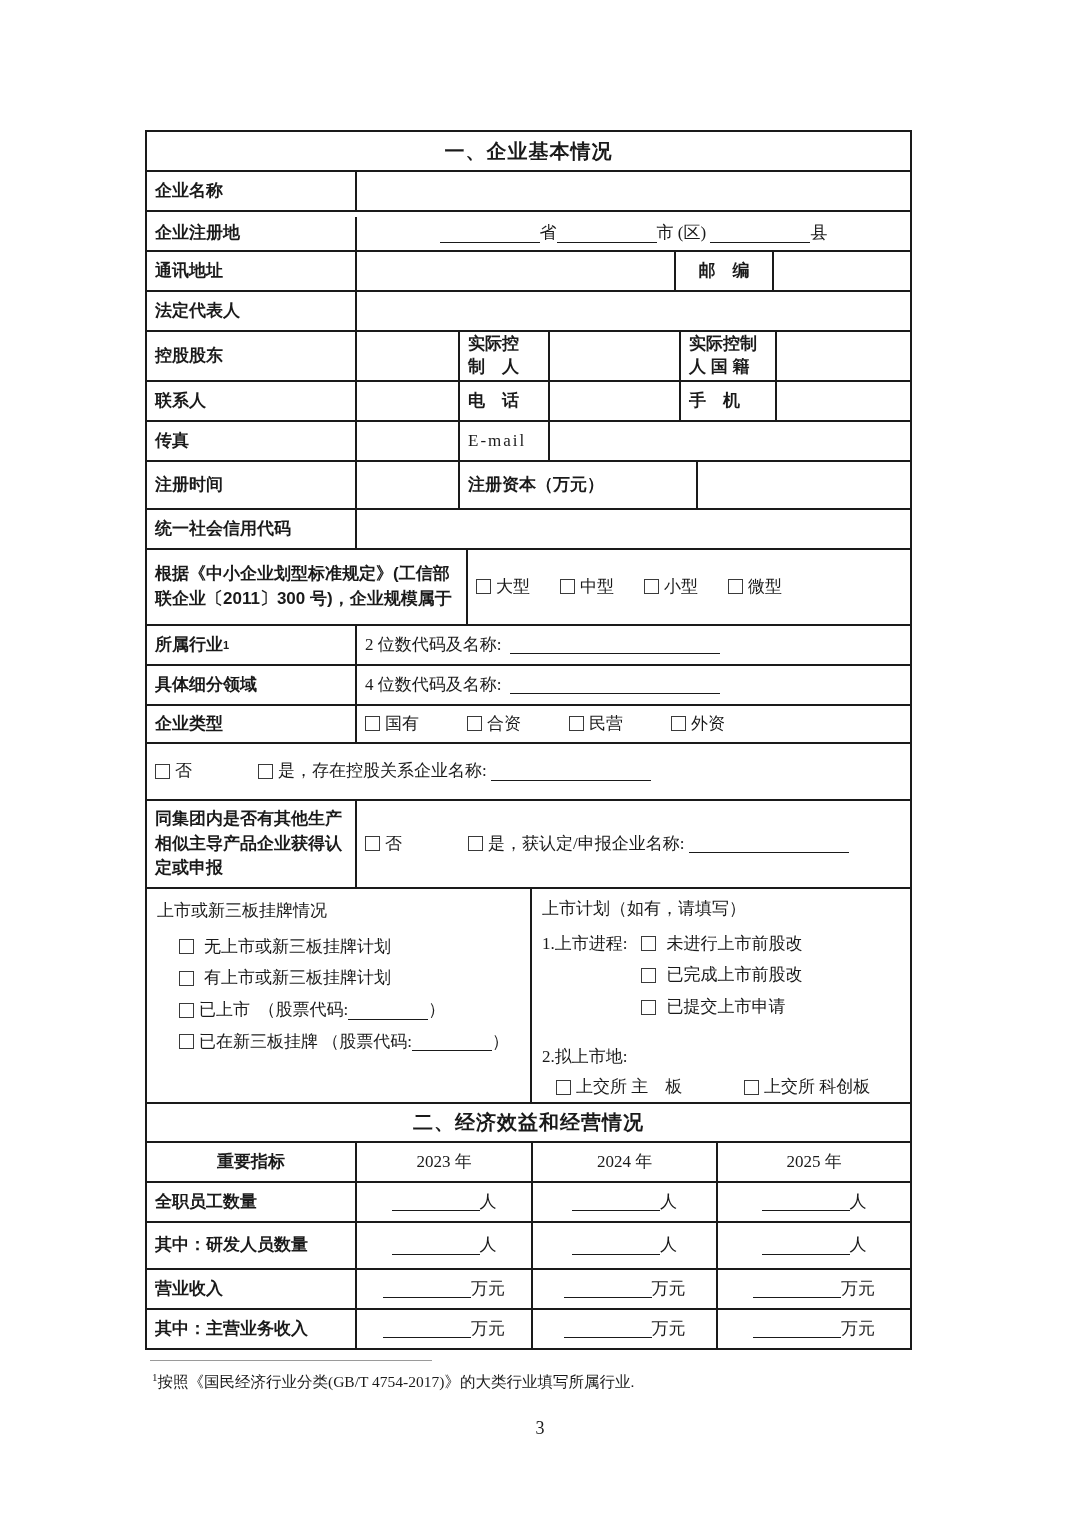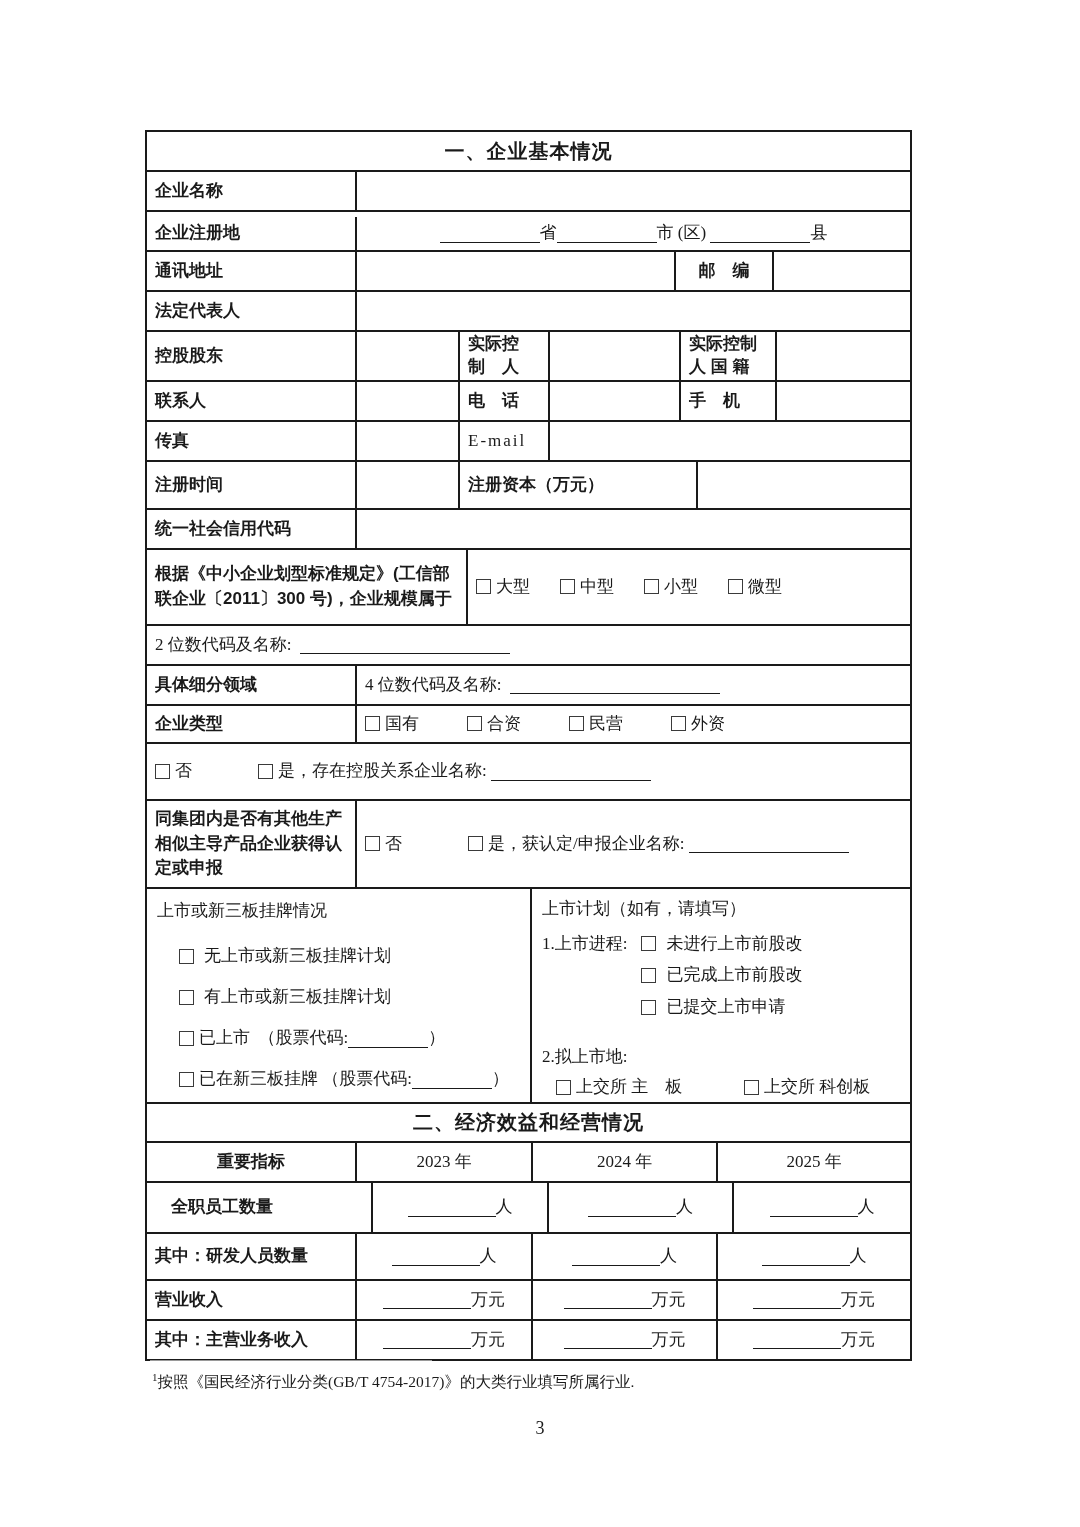--- a/index.html
+++ b/index.html
@@ -7,21 +7,21 @@
         font-family:"Liberation Serif","DejaVu Serif",serif;color:#1a1a1a;}
   .form-table{position:absolute;left:145px;top:130px;width:767px;border:2px solid #1a1a1a;
               display:flex;flex-direction:column;box-sizing:border-box;}
   .row{display:flex;box-sizing:border-box;}
   .row + .row{border-top:2px solid #1a1a1a;}
   .cell{box-sizing:border-box;padding:4px 8px;display:flex;align-items:center;overflow:hidden;}
   .cell + .cell{border-left:2px solid #1a1a1a;}
   .lbl{font-family:"Liberation Sans","DejaVu Sans",sans-serif;font-weight:700;font-size:17px;line-height:1.45;}
   .val{font-family:"Liberation Serif","DejaVu Serif",serif;font-size:17px;line-height:1.45;}
   .center{justify-content:center;text-align:center;}
-  .col{flex-direction:column;align-items:flex-start;justify-content:space-between;}
+  .col{flex-direction:column;align-items:flex-start;justify-content:flex-start;}
   .flex1{flex:1 1 auto;}
   .w208{flex:0 0 208px;} .w103{flex:0 0 103px;} .w90{flex:0 0 90px;} .w131{flex:0 0 131px;}
   .w96{flex:0 0 96px;} .w319{flex:0 0 319px;} .w98{flex:0 0 98px;} .w238{flex:0 0 238px;}
   .w383{flex:0 0 383px;} .w176{flex:0 0 176px;} .w185{flex:0 0 185px;}
   .sec-title{font-family:"Liberation Sans","DejaVu Sans",sans-serif;font-weight:700;font-size:20px;letter-spacing:1px;}
   .blank{display:inline-block;border-bottom:1.6px solid #1a1a1a;height:1.05em;vertical-align:-2px;} .b80{width:80px;} .b88{width:88px;} .b100{width:100px;}
   .b160{width:160px;} .b210{width:210px;}
   .cb{display:inline-block;width:13px;height:13px;border:1.6px solid #3a3a3a;margin-right:5px;
       vertical-align:-1px;background:#fff;flex:0 0 auto;}
   .cb.sp{margin-right:10px;}
@@ -133,20 +133,24 @@
             <span>小型</span>
           </span>
         <span class="opt">
             <span class="cb"></span>
             <span>微型</span>
           </span>
       </div>
     </div>
 
     <div class="row" style="height:40px;">
+      <div class="cell w208 lbl">
+          <span>所属行业</span>
+          <span class="sup">1</span>
+        </div>
       <div class="cell flex1 val"><span>2 位数代码及名称:</span>&nbsp;&nbsp;<span class="blank b210"></span></div>
     </div>
 
     <div class="row" style="height:40px;">
       <div class="cell w208 lbl">具体细分领域</div>
       <div class="cell flex1 val"><span>4 位数代码及名称:</span>&nbsp;&nbsp;<span class="blank b210"></span></div>
     </div>
 
     <div class="row" style="height:38px;">
       <div class="cell w208 lbl">企业类型</div>
@@ -249,21 +253,21 @@
       <div class="cell flex1 center sec-title">二、经济效益和经营情况</div>
     </div>
 
     <div class="row" style="height:40px;">
       <div class="cell w208 lbl center">重要指标</div>
       <div class="cell w176 val center">2023 年</div>
       <div class="cell w185 val center">2024 年</div>
       <div class="cell flex1 val center">2025 年</div>
     </div>
 
-    <div class="row" style="height:51px;padding-left:16px;">
+    <div class="row" style="height:40px;">
       <div class="cell w208 lbl">全职员工数量</div>
       <div class="cell w176 val center">
           <span class="blank b88"></span>
           <span>人</span>
         </div>
       <div class="cell w185 val center">
           <span class="blank b88"></span>
           <span>人</span>
         </div>
       <div class="cell flex1 val center">

